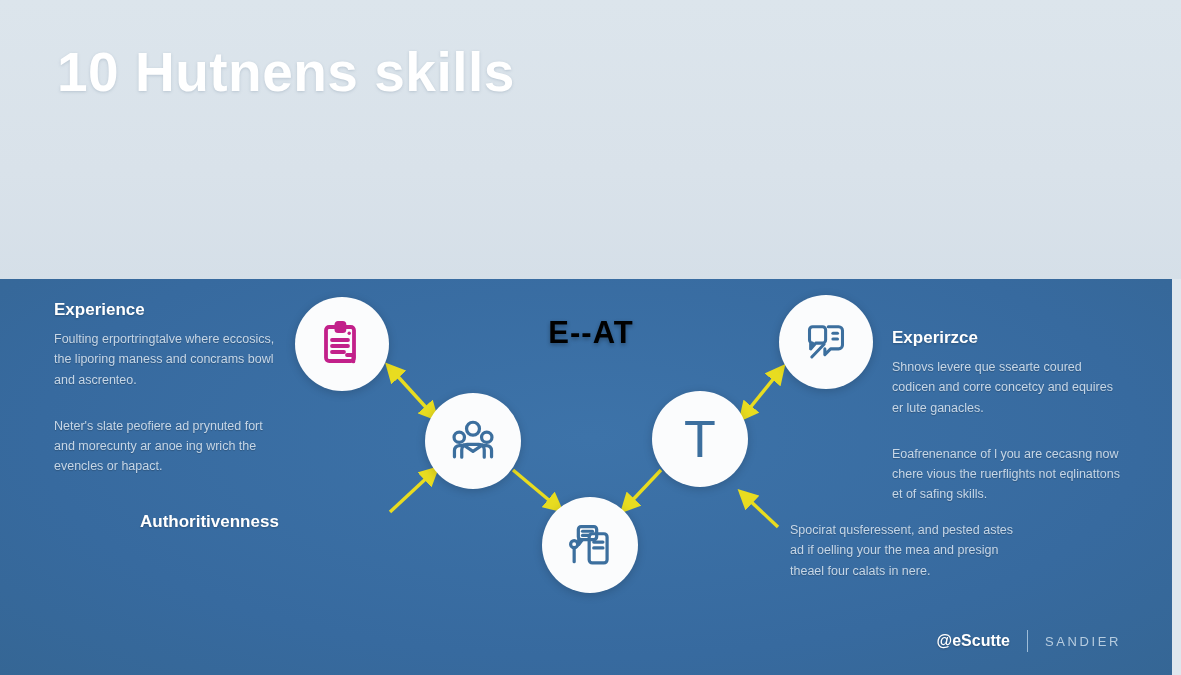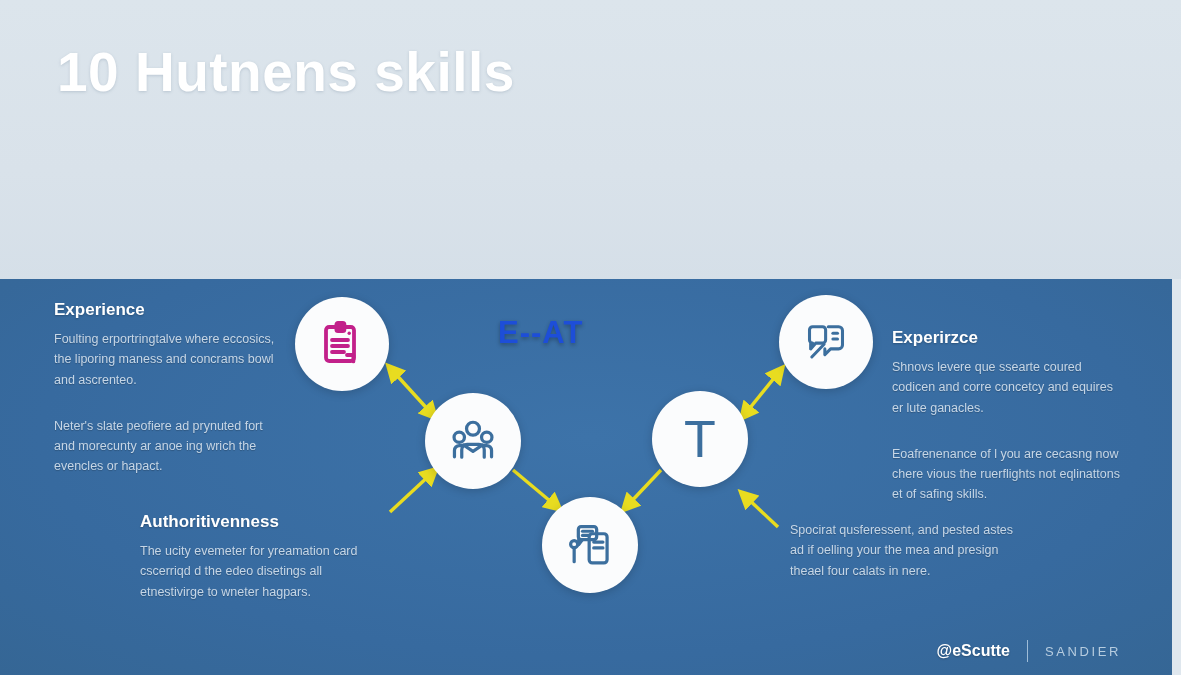--- a/index.html
+++ b/index.html
@@ -112,41 +112,41 @@
     line-height: 1;
     font-family: "Liberation Sans", sans-serif;
   }
 
   
   #center-label {
     position: absolute;
     left: 498px;
     top: 315px;
     width: 186px;
-    text-align: left;
+    text-align: center;
     font-size: 31px;
     font-weight: 700;
-    color: #1d4ed8;
+    color: #000000;
     letter-spacing: 1px;
     text-shadow: 0 2px 4px rgba(0,0,0,.3);
   }
 
   
   #arrow-layer {
     position: absolute;
     left: 0; top: 0;
     width: 1181px; height: 675px;
     pointer-events: none;
   }
 
   
   #footer {
     position: absolute;
     right: 60px;
-    bottom: 13px;
+    bottom: 23px;
     display: flex;
     align-items: center;
     gap: 17px;
   }
   #footer-brand {
     font-size: 16px;
     font-weight: 700;
     color: #ffffff;
     text-shadow: 0 1px 2px rgba(0,0,0,.25);
   }
@@ -254,21 +254,20 @@
   <div id="center-label">E--AT</div>
 
   <div class="text-block align-right" id="block-left-top">
     <div class="tb-heading">Experience</div>
     <p class="tb-para">Foulting erportringtalve where eccosics, the liporing maness and concrams bowl and ascrenteo.</p>
     <p class="tb-para">Neter's slate peofiere ad prynuted fort and morecunty ar anoe ing wrich the evencles or hapact.</p>
   </div>
 
   <div class="text-block align-right" id="block-left-bottom">
     <div class="tb-heading">Authoritivenness</div>
-    <p class="tb-para">The ucity evemeter for yreamation card cscerriqd d the edeo disetings all etnestivirge to wneter hagpars.</p>
   </div>
 
   <div class="text-block align-left" id="block-right-top">
     <div class="tb-heading">Experirzce</div>
     <p class="tb-para">Shnovs levere que ssearte coured codicen and corre concetcy and equires er lute ganacles.</p>
     <p class="tb-para">Eoafrenenance of l you are cecasng now chere vious the ruerflights not eqlinattons et of safing skills.</p>
   </div>
 
   <div class="text-block align-left" id="block-right-bottom">
     <p class="tb-para">Spocirat qusferessent, and pested astes ad if oelling your the mea and presign theael four calats in nere.</p>

